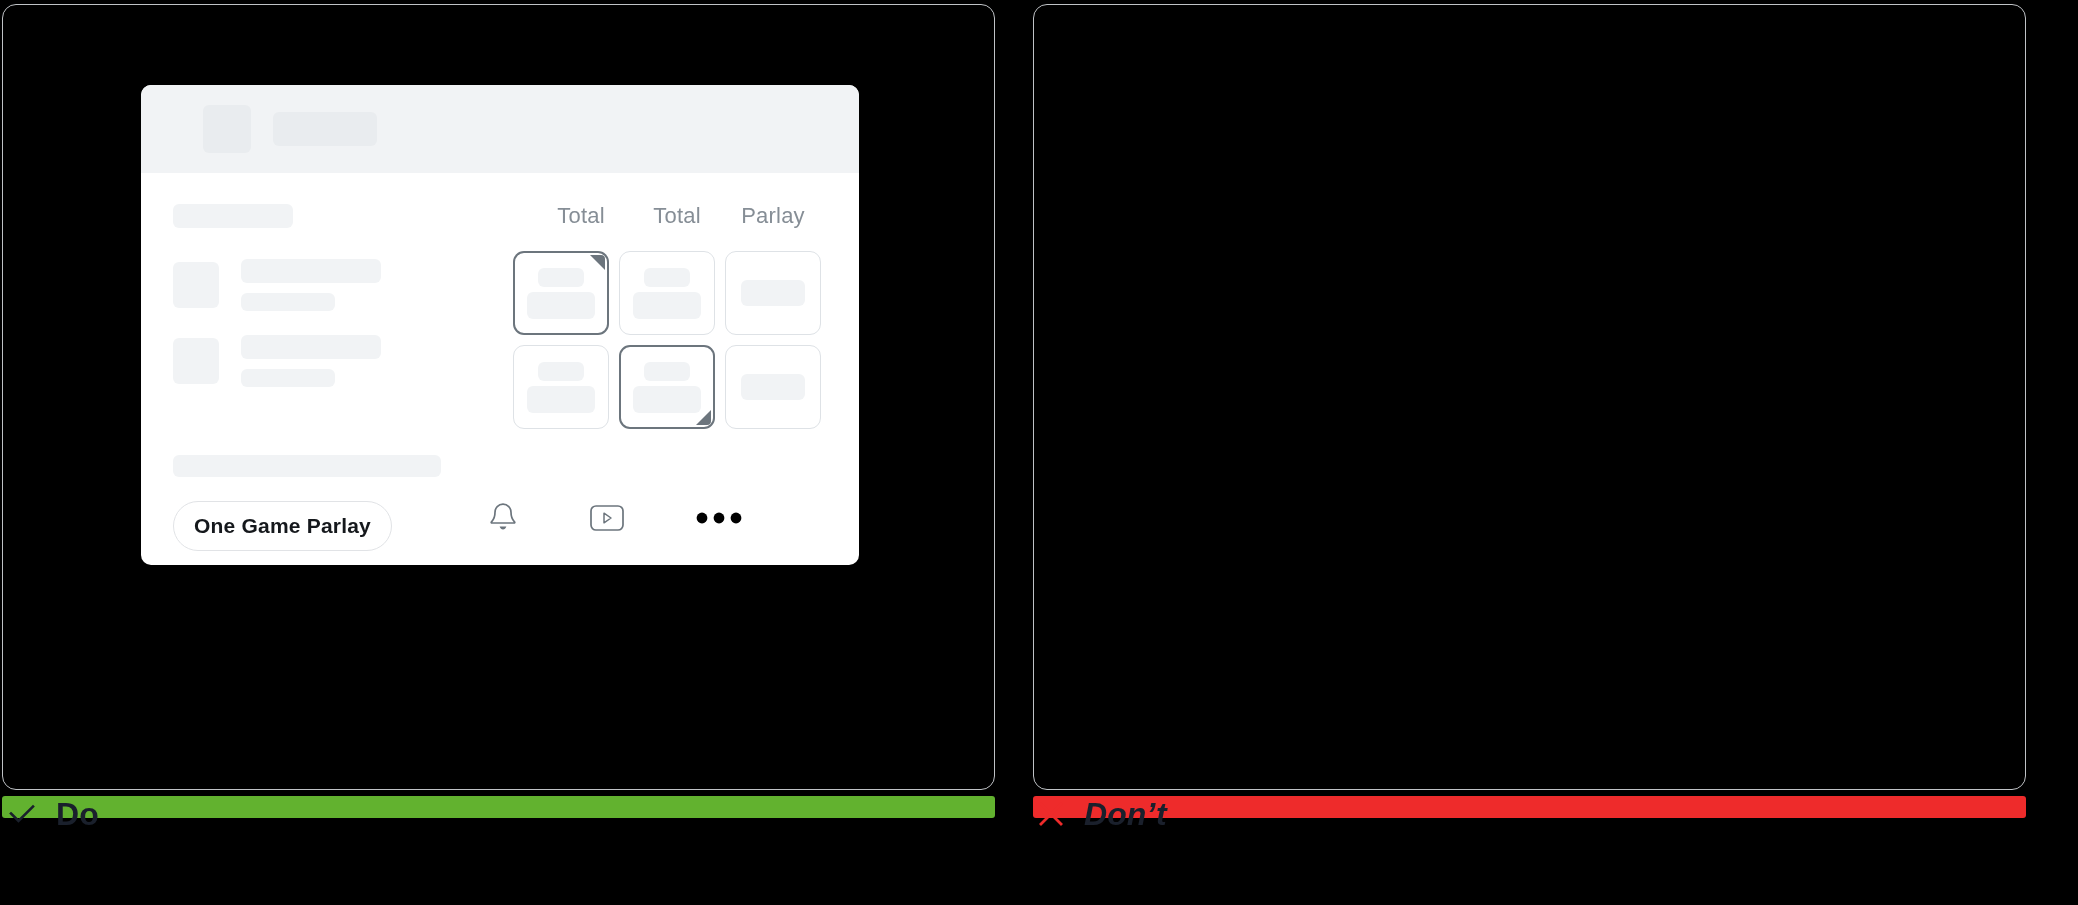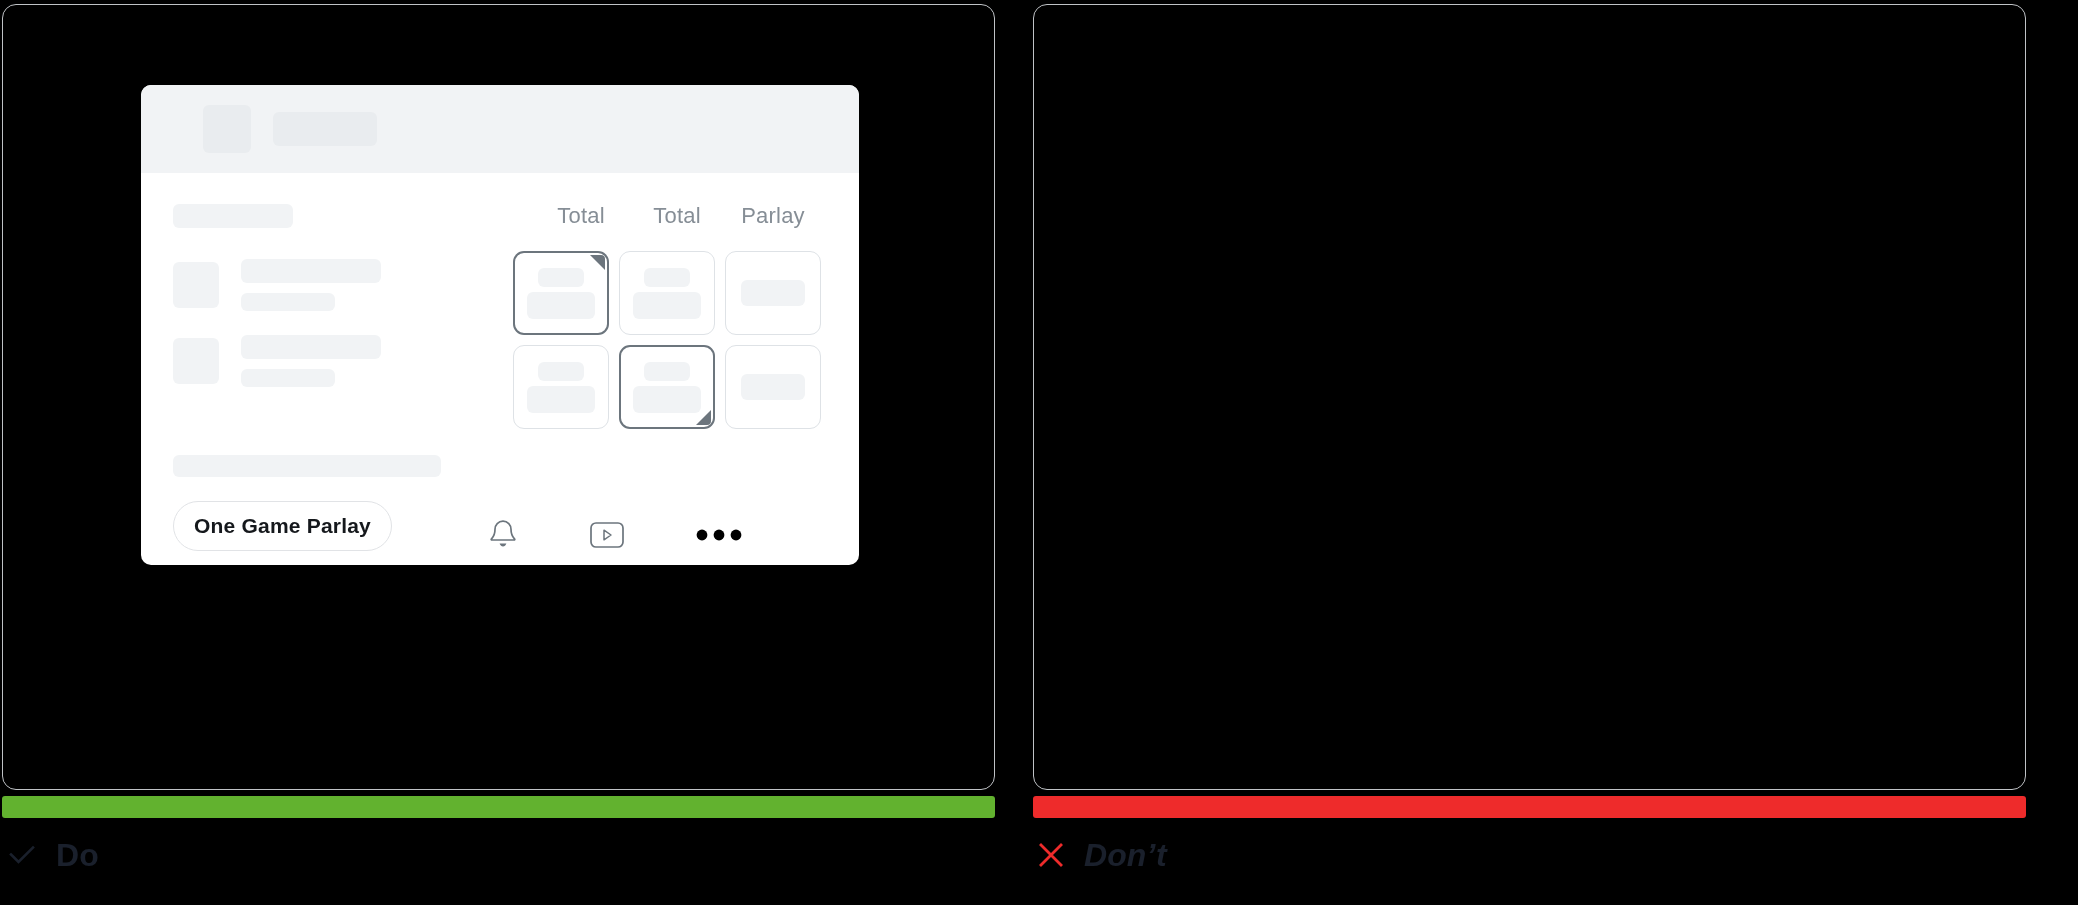--- a/index.html
+++ b/index.html
@@ -35,21 +35,21 @@
     position: absolute;
     top: 796px;
     height: 22px;
     border-radius: 3px;
   }
   .bar.green { left: 2px;    width: 993px; background: #62B22F; }
   .bar.red   { left: 1033px; width: 993px; background: #EE2B2B; }
 
   .verdict {
     position: absolute;
-    top: 839px;
+    top: 798px;
     display: flex;
     align-items: center;
     gap: 20px;
   }
   .verdict.do   { left: 8px; }
   .verdict.dont { left: 1038px; font-style: italic; }
 
   .verdict-label {
     font-size: 32px;
     font-weight: 700;
@@ -168,21 +168,21 @@
     border-left: 15px solid transparent;
     border-bottom-right-radius: 4px;
   }
 
   
   .note-ph { width: 268px; height: 22px; margin-top: 26px; }
 
   
   .actions-row {
     display: flex;
-    align-items: flex-end;
+    align-items: flex-start;
     margin-top: 24px;
   }
 
   .parlay-btn {
     border: 1.5px solid #E1E3E6;
     border-radius: 999px;
     background: #ffffff;
     font-family: "Liberation Sans", sans-serif;
     font-size: 21px;
     font-weight: 700;

